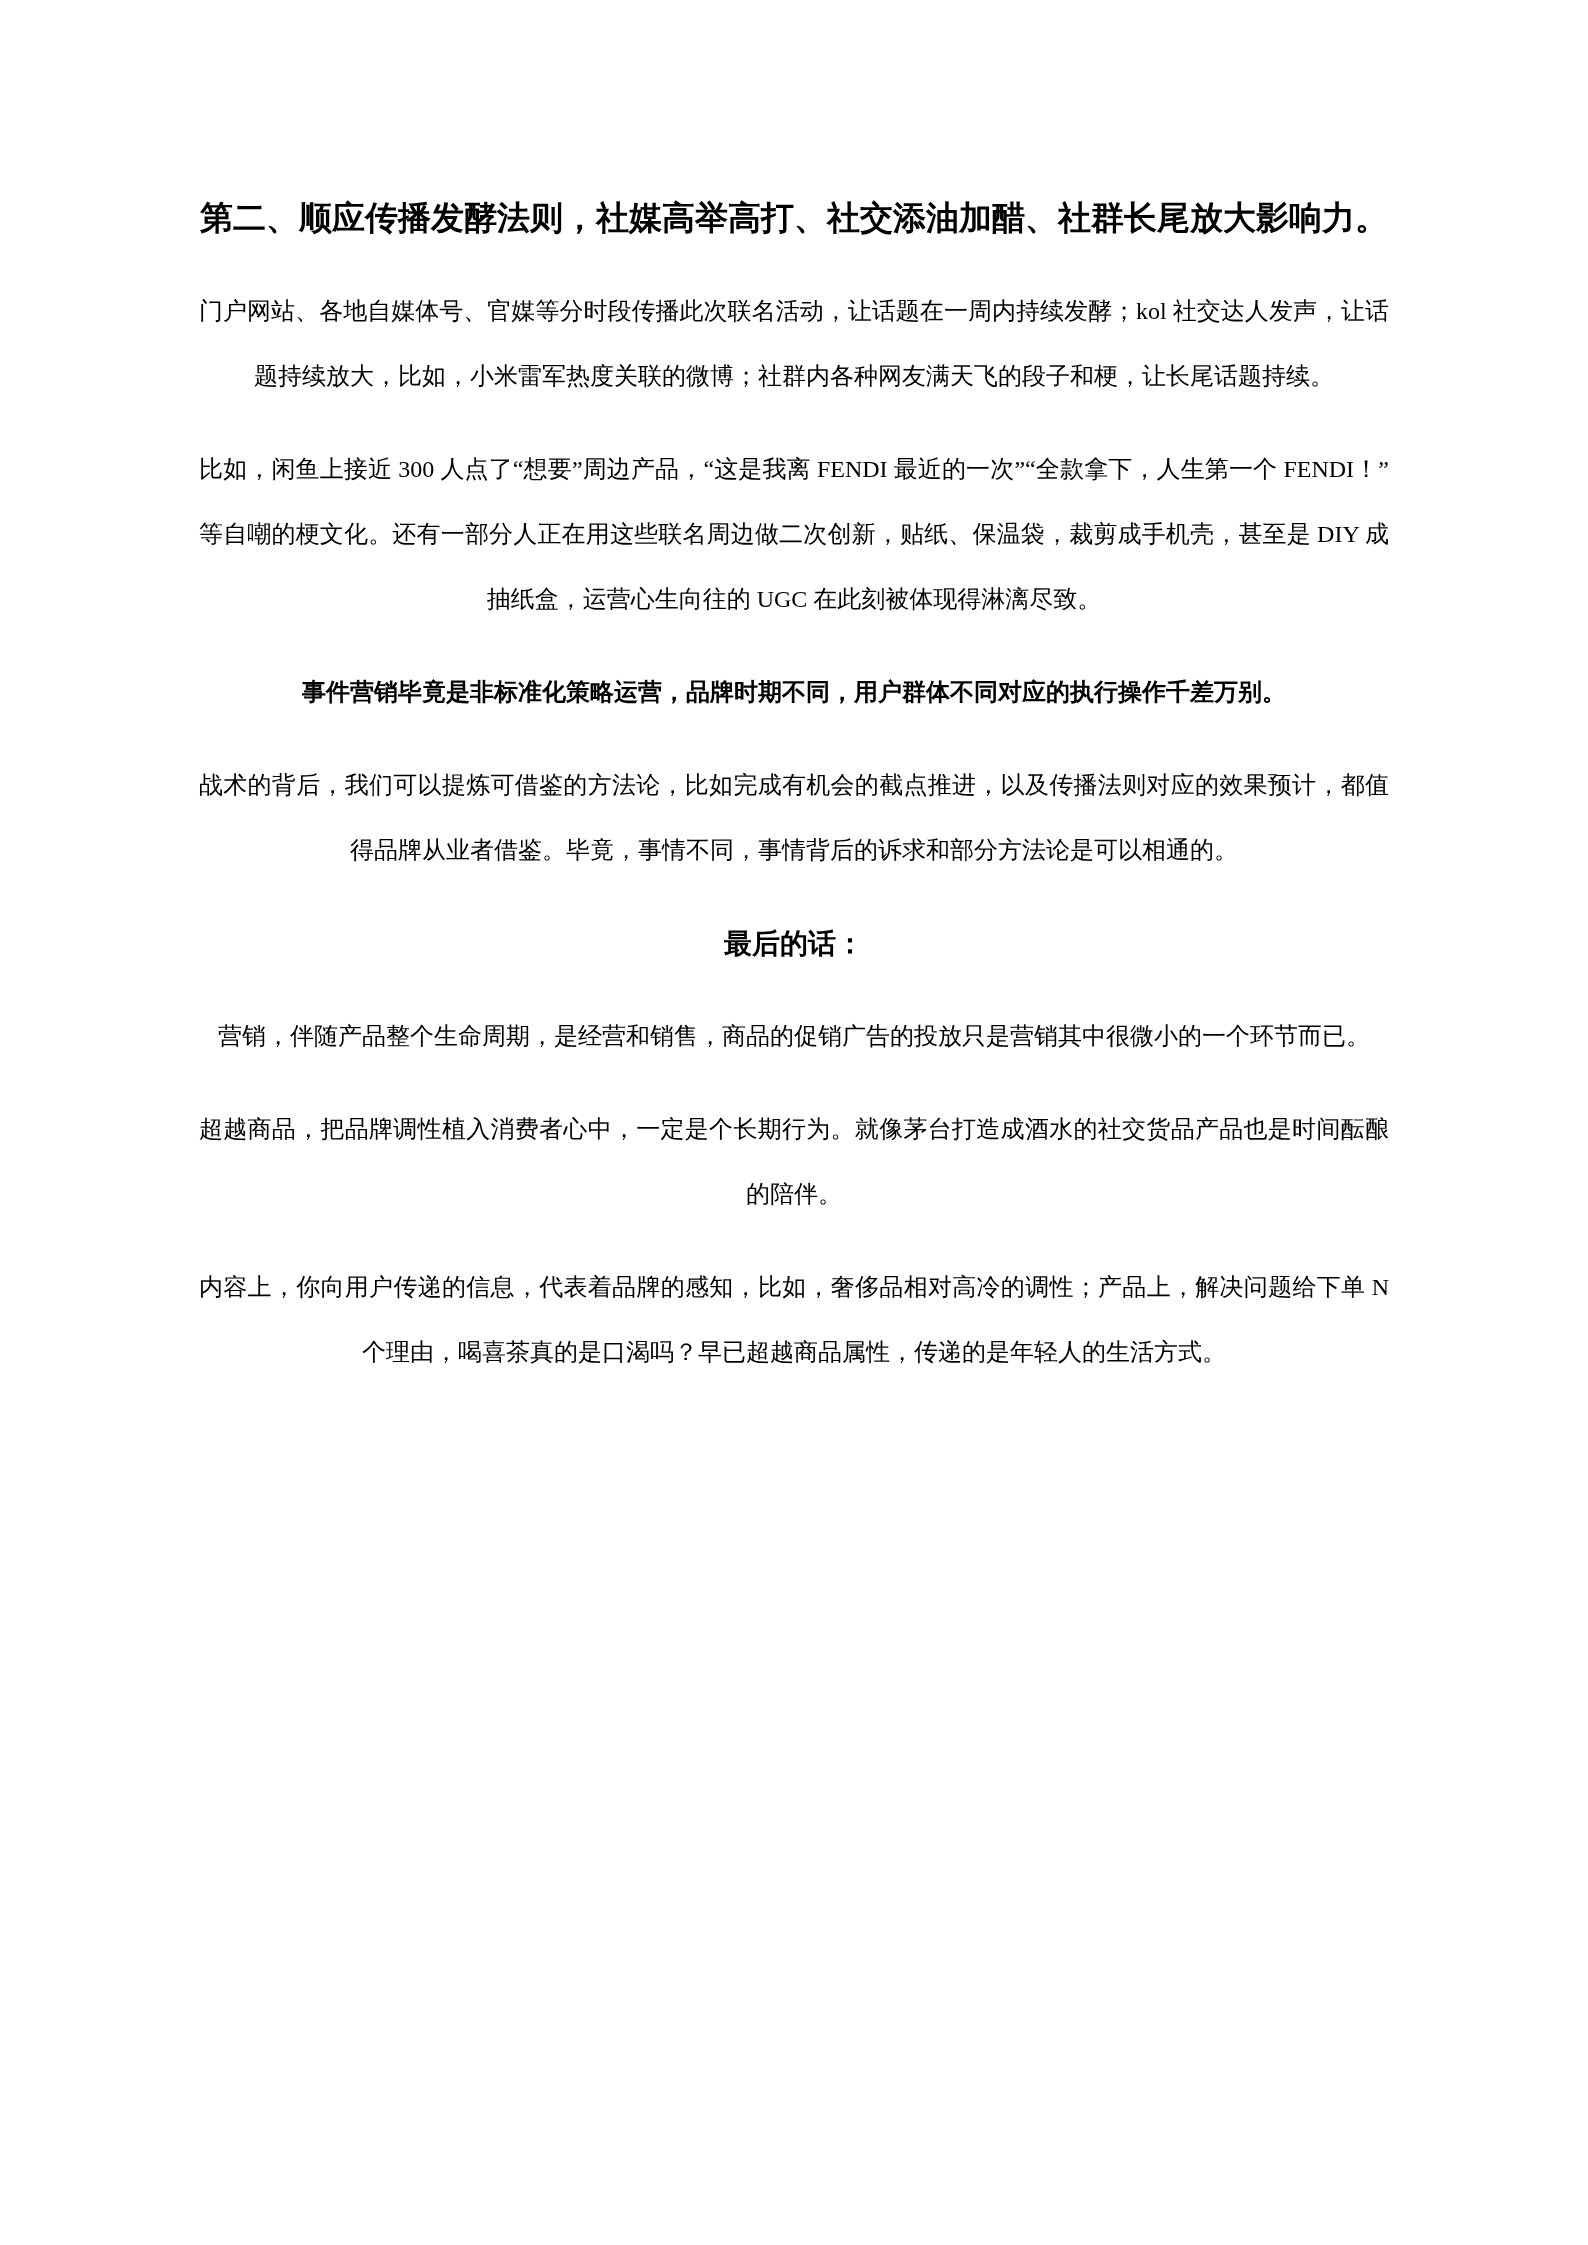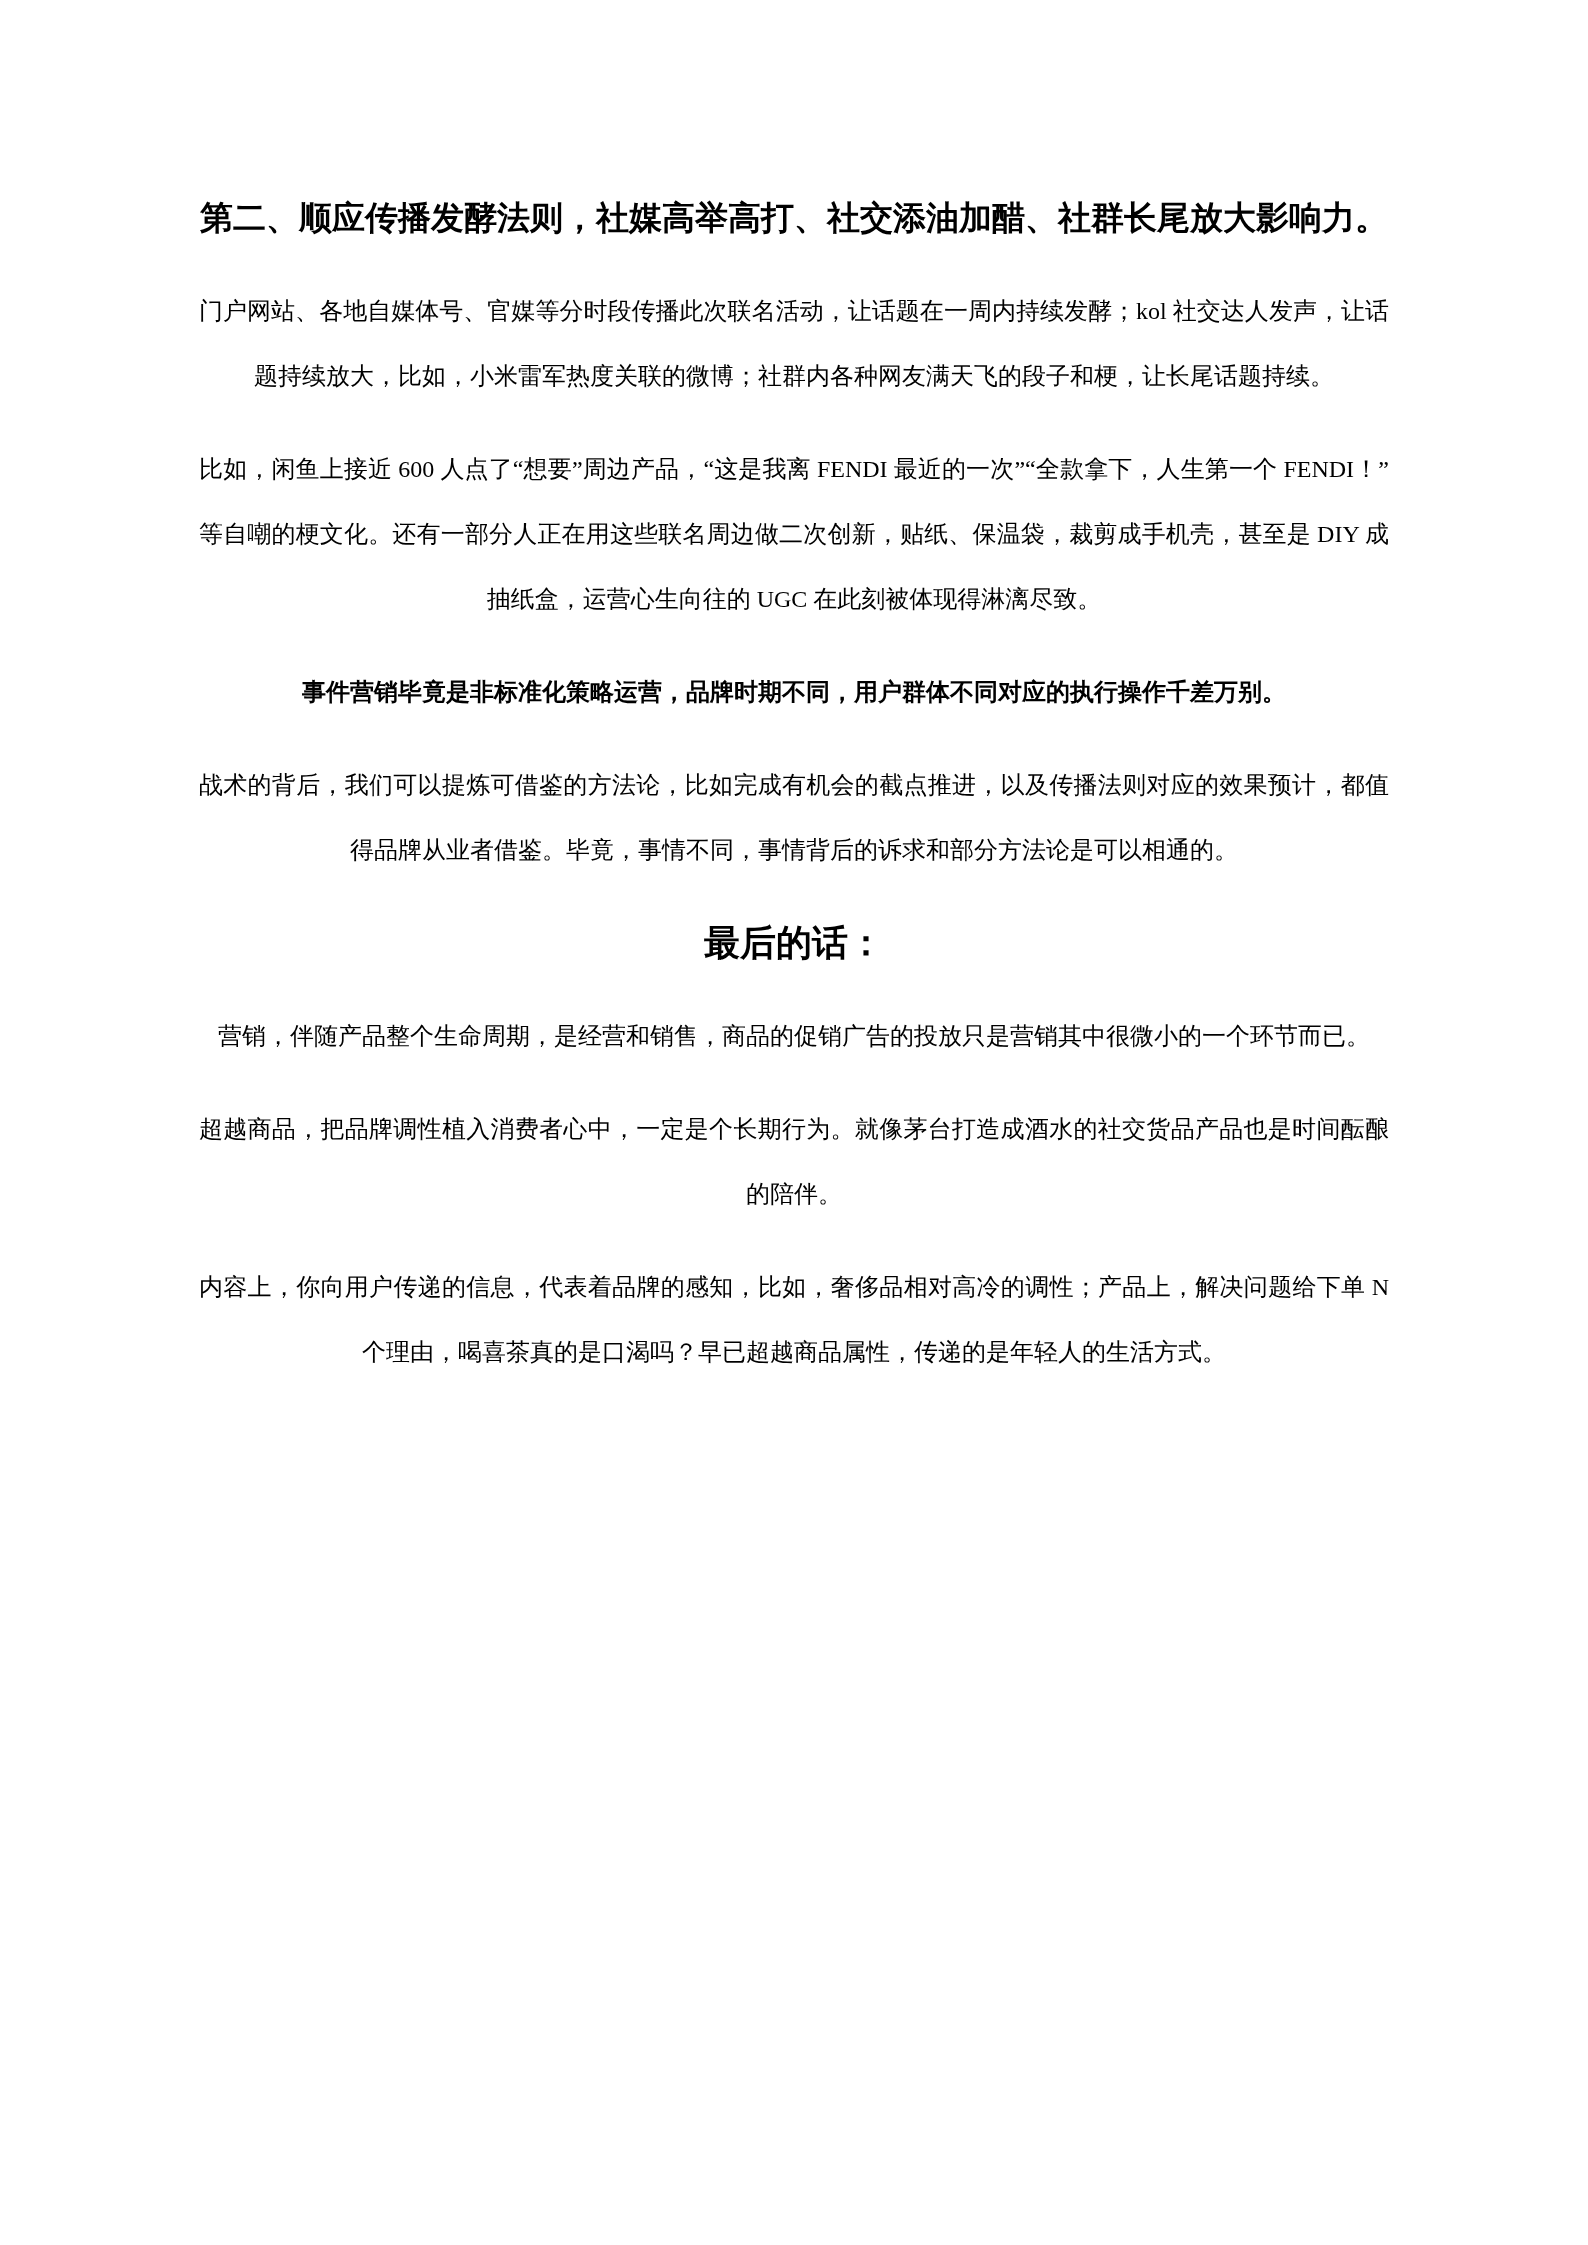--- a/index.html
+++ b/index.html
@@ -34,36 +34,36 @@
     line-height: 65px;
     text-align: justify;
     text-align-last: center;
     text-justify: inter-ideograph;
     margin: 0 0 28px 0;
   }
   .doc-para.bold {
     font-weight: bold;
   }
   .doc-subheading {
-    font-size: 36px;
+    font-size: 28px;
     font-weight: bold;
     line-height: 65px;
     text-align: center;
     margin: 0 0 28px 0;
   }
 </style>
 </head>
 <body>
 
 <div class="page">
   <div class="doc-heading">第二、顺应传播发酵法则，社媒高举高打、社交添油加醋、社群长尾放大影响力。</div>
 
   <div class="doc-para">门户网站、各地自媒体号、官媒等分时段传播此次联名活动，让话题在一周内持续发酵；kol 社交达人发声，让话题持续放大，比如，小米雷军热度关联的微博；社群内各种网友满天飞的段子和梗，让长尾话题持续。</div>
 
-  <div class="doc-para">比如，闲鱼上接近 600 人点了“想要”周边产品，“这是我离 FENDI 最近的一次”“全款拿下，人生第一个 FENDI！”等自嘲的梗文化。还有一部分人正在用这些联名周边做二次创新，贴纸、保温袋，裁剪成手机壳，甚至是 DIY 成抽纸盒，运营心生向往的 UGC 在此刻被体现得淋漓尽致。</div>
+  <div class="doc-para">比如，闲鱼上接近 300 人点了“想要”周边产品，“这是我离 FENDI 最近的一次”“全款拿下，人生第一个 FENDI！”等自嘲的梗文化。还有一部分人正在用这些联名周边做二次创新，贴纸、保温袋，裁剪成手机壳，甚至是 DIY 成抽纸盒，运营心生向往的 UGC 在此刻被体现得淋漓尽致。</div>
 
   <div class="doc-para bold">事件营销毕竟是非标准化策略运营，品牌时期不同，用户群体不同对应的执行操作千差万别。</div>
 
   <div class="doc-para">战术的背后，我们可以提炼可借鉴的方法论，比如完成有机会的截点推进，以及传播法则对应的效果预计，都值得品牌从业者借鉴。毕竟，事情不同，事情背后的诉求和部分方法论是可以相通的。</div>
 
   <div class="doc-subheading">最后的话：</div>
 
 
   <div class="doc-para">营销，伴随产品整个生命周期，是经营和销售，商品的促销广告的投放只是营销其中很微小的一个环节而已。</div>
 

